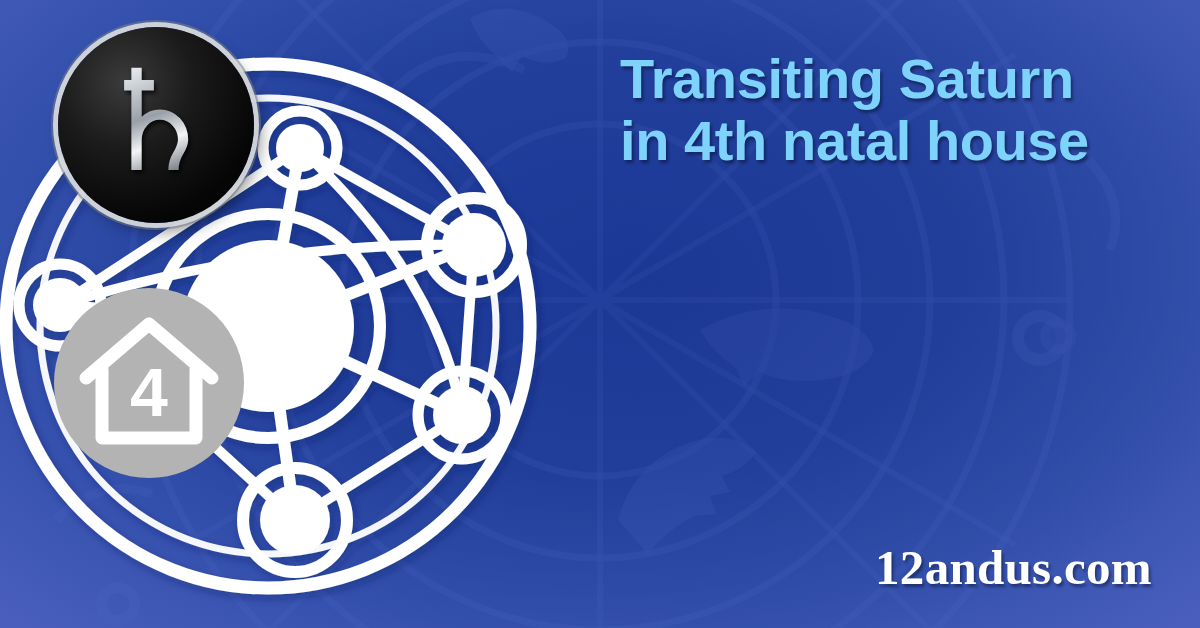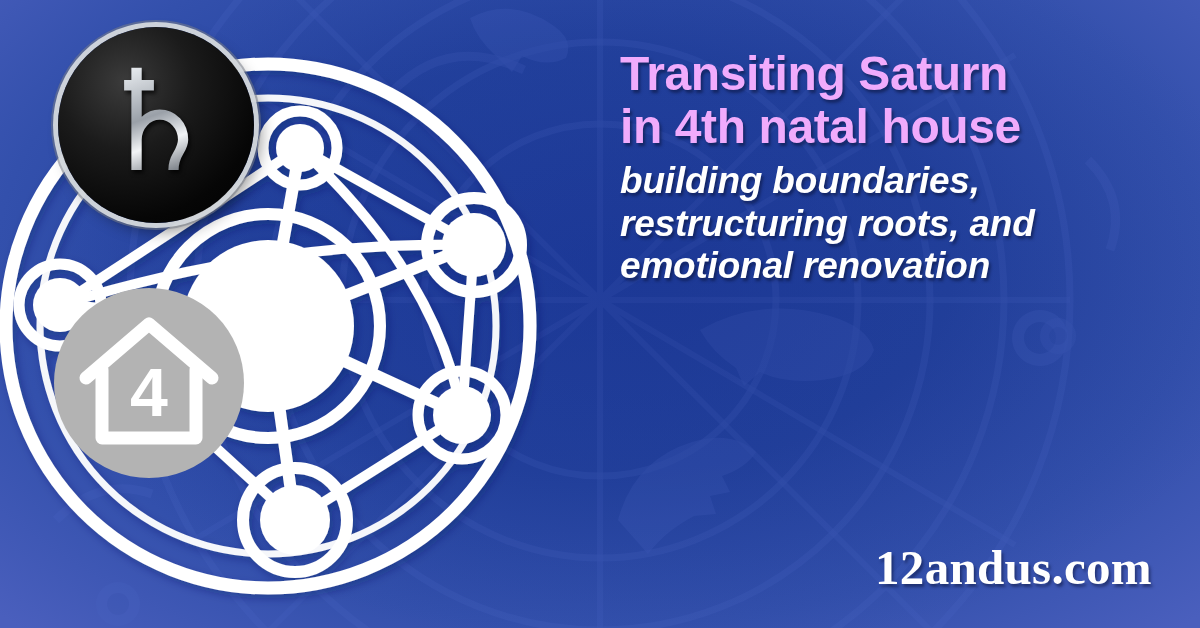--- a/index.html
+++ b/index.html
@@ -98,24 +98,24 @@
   }
 
   
   .text-block {
     position: absolute;
     left: 620px;
     top: 48px;
     width: 560px;
   }
   .title {
-    color: #f0abfc;
-    font-family: "Liberation Sans", sans-serif;
-    font-weight: 700;
-    font-size: 48px;
+    color: #7dd3fc;
+    font-family: "Liberation Sans", sans-serif;
+    font-weight: 700;
+    font-size: 56px;
     line-height: 1.10;
     letter-spacing: -0.4px;
     text-shadow: 2px 3px 3px rgba(10,18,56,0.55);
     margin: 0;
     white-space: pre-line;
   }
   .subtitle {
     color: #ffffff;
     font-family: "Liberation Sans", sans-serif;
     font-weight: 700;
@@ -250,20 +250,17 @@
     <svg width="150" height="150" viewBox="0 0 150 150" xmlns="http://www.w3.org/2000/svg">
       <path d="M12 70 L75 16 L138 70" fill="none" stroke="#ffffff" stroke-width="13" stroke-linecap="round" stroke-linejoin="round"></path>
       <path d="M28 62 L28 130 L122 130 L122 62" fill="none" stroke="#ffffff" stroke-width="13" stroke-linecap="round" stroke-linejoin="round"></path>
       <text class="house-num" x="75" y="108" text-anchor="middle">4</text>
     </svg>
   </div>
 
   <div class="text-block">
     <h1 class="title">Transiting Saturn
 in 4th natal house</h1>
-    <p class="subtitle">building boundaries,
-restructuring roots, and
-emotional renovation</p>
   </div>
 
   <div class="site-url">12andus.com</div>
 
 </div>
 
 </body></html>

